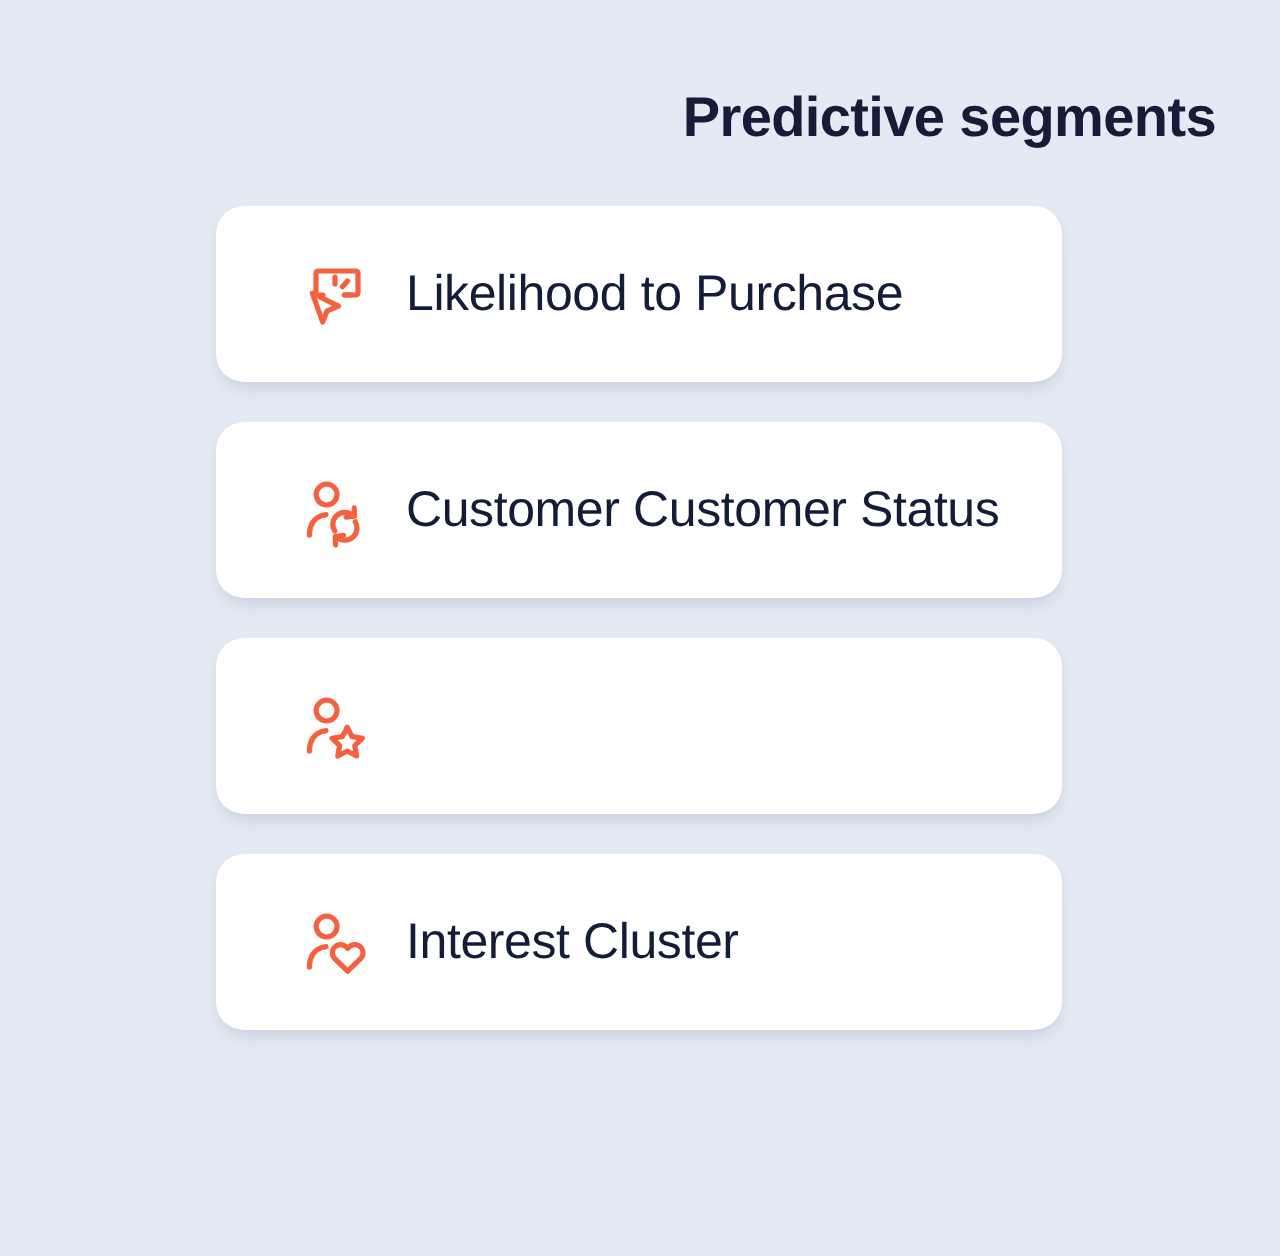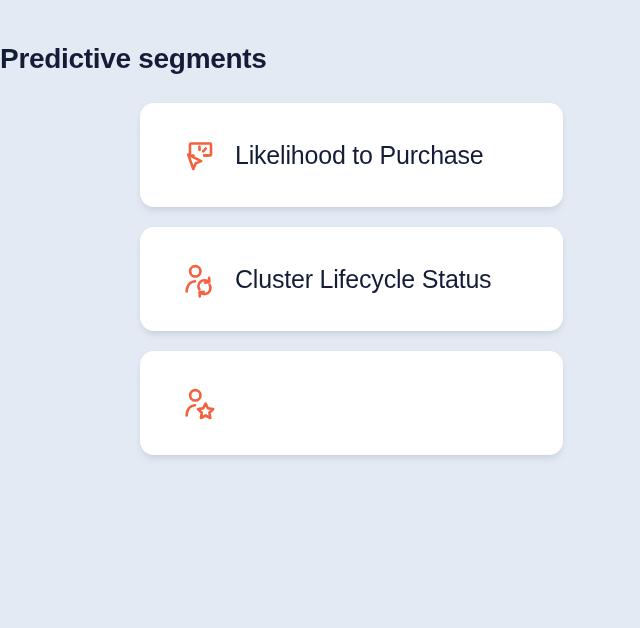--- a/index.html
+++ b/index.html
@@ -17,49 +17,48 @@
     position: relative;
     width: 640px;
     height: 628px;
     box-sizing: border-box;
   }
   .page-title {
     position: absolute;
     top: 40px;
     left: 0;
     width: 608px;
-    text-align: left;
+    text-align: right;
     font-size: 28px;
     font-weight: bold;
     letter-spacing: -0.3px;
     color: #141c38;
     line-height: 38px;
   }
   .card-list {
     position: absolute;
     top: 103px;
     left: 108px;
     width: 423px;
     display: flex;
     flex-direction: column;
     gap: 20px;
   }
   .card {
     position: relative;
     box-sizing: border-box;
     width: 423px;
-    height: 104px;
+    height: 88px;
     background: #ffffff;
     border-radius: 14px;
     box-shadow: 0 6px 10px -4px rgba(120, 138, 170, 0.22),
                 0 2px 4px rgba(120, 138, 170, 0.10);
     display: flex;
     align-items: center;
     padding-left: 37px;
-    margin-left: 32px;
   }
   .card-icon {
     width: 44px;
     height: 44px;
     flex: 0 0 44px;
     display: block;
     line-height: 0;
   }
   .card-icon svg {
     display: block;
@@ -102,28 +101,38 @@
       <span class="card-icon">
         <svg viewBox="0 0 44 44" fill="none" xmlns="http://www.w3.org/2000/svg">
           <circle cx="18.3" cy="14.3" r="5.2" stroke="#F4613E" stroke-width="2.6"></circle>
           <path d="M18 24.3C14.6 24.6 11.6 26.8 10.4 30.2C9.9 31.6 9.7 33.1 9.7 34.5" stroke="#F4613E" stroke-width="2.6" stroke-linecap="round"></path>
           <path d="M31.9 25.1C30.8 23.9 29.2 23.2 27.4 23.2C24.1 23.2 21.4 25.9 21.4 29.2C21.4 30.4 21.8 31.6 22.4 32.5" stroke="#F4613E" stroke-width="2.6" stroke-linecap="round"></path>
           <path d="M23 35.2C24.1 36.4 25.7 37.1 27.5 37.1C30.8 37.1 33.5 34.4 33.5 31.1C33.5 29.9 33.2 28.8 32.6 27.9" stroke="#F4613E" stroke-width="2.6" stroke-linecap="round"></path>
           <path d="M28.1 25.6L32.3 25.0L32.1 20.9" stroke="#F4613E" stroke-width="2.6" stroke-linecap="round" stroke-linejoin="round"></path>
           <path d="M26.8 34.7L22.6 35.3L22.8 39.4" stroke="#F4613E" stroke-width="2.6" stroke-linecap="round" stroke-linejoin="round"></path>
         </svg>
       </span>
-      <span class="card-label">Cluster Lifecycle Status</span>
+      <span class="card-label">Customer Customer Status</span>
     </div>
 
     <div class="card">
       <span class="card-icon">
         <svg viewBox="0 0 44 44" fill="none" xmlns="http://www.w3.org/2000/svg">
           <circle cx="18.3" cy="14.3" r="5.2" stroke="#F4613E" stroke-width="2.6"></circle>
           <path d="M18 24.3C14.6 24.6 11.6 26.8 10.4 30.2C9.9 31.6 9.7 33.1 9.7 34.5" stroke="#F4613E" stroke-width="2.6" stroke-linecap="round"></path>
           <path d="M28.6 22.6L31.0 27.3L36.2 28.1L32.4 31.8L33.3 37.0L28.6 34.5L23.9 37.0L24.8 31.8L21.0 28.1L26.2 27.3L28.6 22.6Z" stroke="#F4613E" stroke-width="2.6" stroke-linecap="round" stroke-linejoin="round"></path>
         </svg>
       </span>
     </div>
 
+    <div class="card">
+      <span class="card-icon">
+        <svg viewBox="0 0 44 44" fill="none" xmlns="http://www.w3.org/2000/svg">
+          <circle cx="18.3" cy="14.3" r="5.2" stroke="#F4613E" stroke-width="2.6"></circle>
+          <path d="M18 24.3C14.6 24.6 11.6 26.8 10.4 30.2C9.9 31.6 9.7 33.1 9.7 34.5" stroke="#F4613E" stroke-width="2.6" stroke-linecap="round"></path>
+          <path d="M28.8 36.6L22.4 30.3C20.8 28.7 20.8 26.1 22.4 24.5C24.0 22.9 26.5 22.9 28.1 24.5L28.8 25.2L29.5 24.5C31.1 22.9 33.7 22.9 35.3 24.5C36.9 26.1 36.9 28.7 35.3 30.3L28.8 36.6Z" stroke="#F4613E" stroke-width="2.6" stroke-linecap="round" stroke-linejoin="round"></path>
+        </svg>
+      </span>
+      <span class="card-label">Interest Cluster</span>
+    </div>
 
   </div>
 </div>
 
 </body></html>

